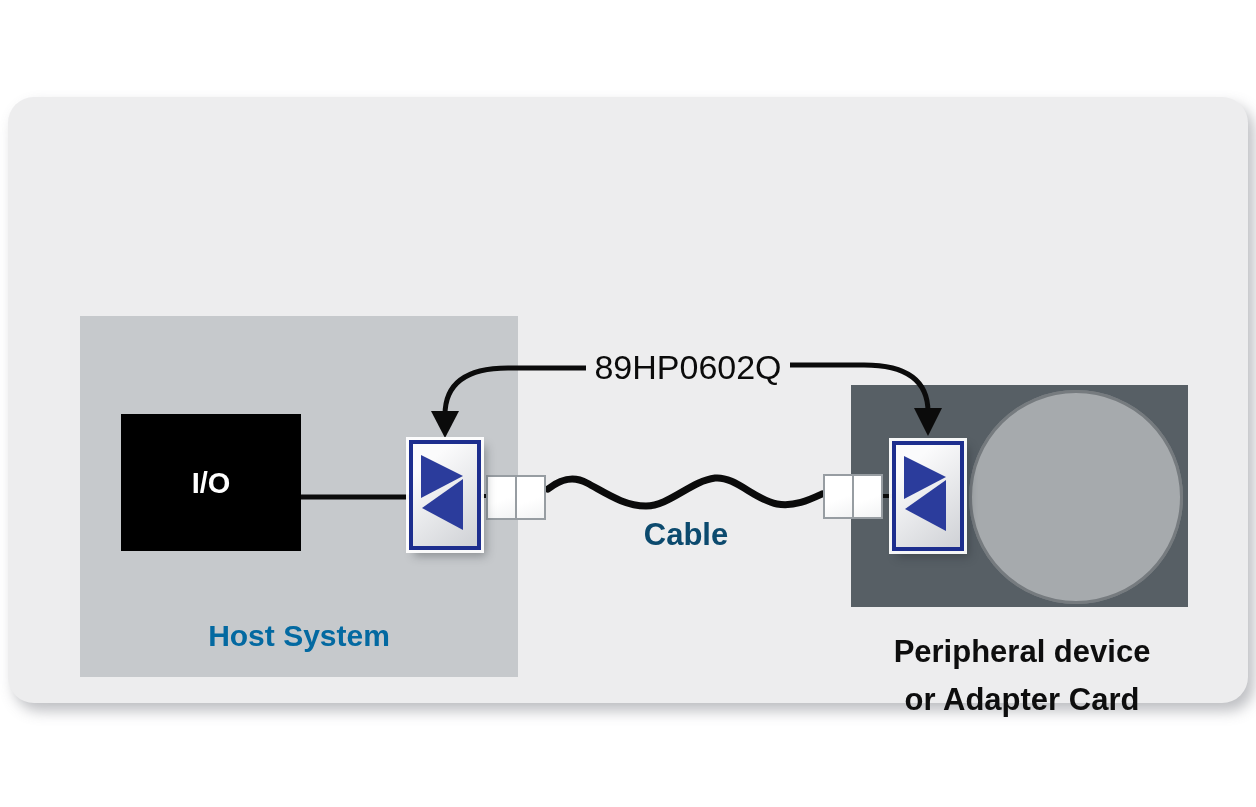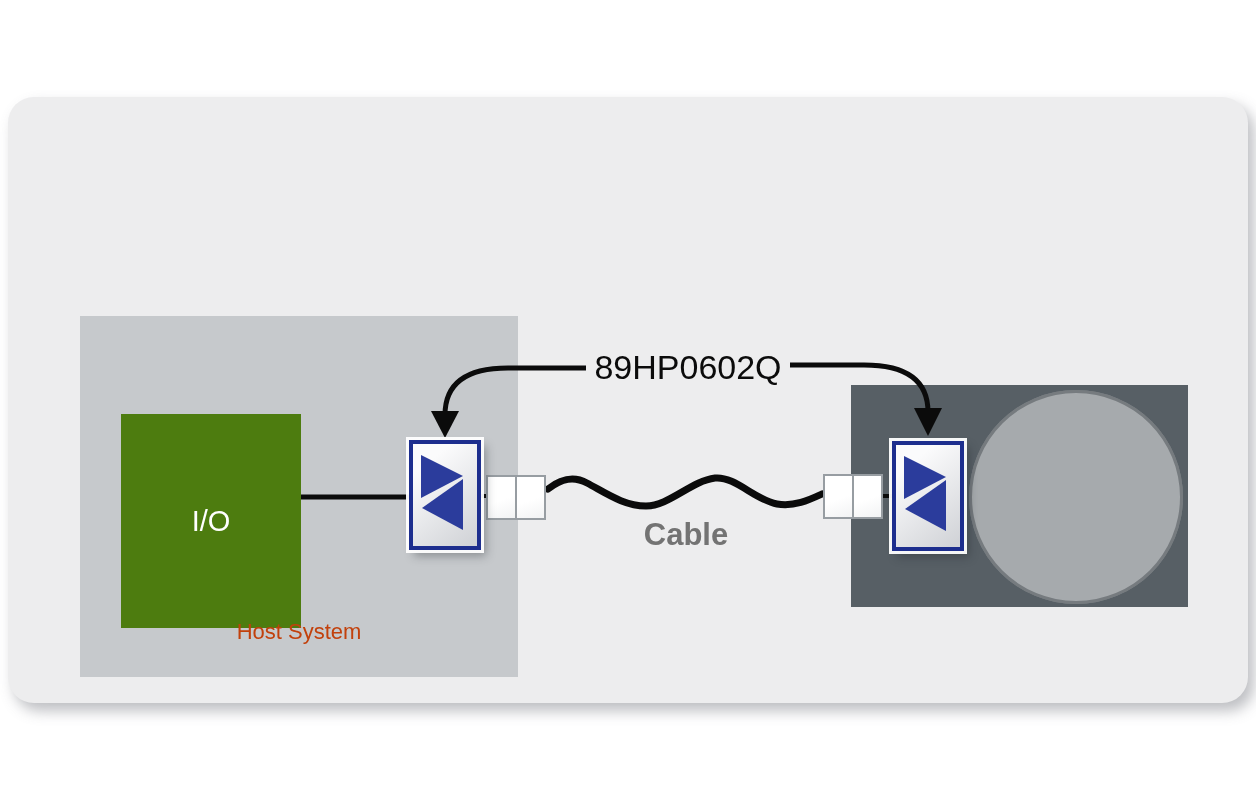--- a/index.html
+++ b/index.html
@@ -31,40 +31,40 @@
     top: 219px;
     width: 438px;
     height: 361px;
     background: #c6c9cc;
   }
   .io-box {
     position: absolute;
     left: 113px;
     top: 317px;
     width: 180px;
-    height: 214px;
-    background: #4d7c0f;
+    height: 137px;
+    background: #000000;
     display: flex;
     flex-direction: column;
     align-items: center;
     justify-content: center;
     color: #ffffff;
-    font-weight: normal;
+    font-weight: bold;
     font-size: 29px;
     line-height: 46px;
     text-align: center;
   }
   .host-label {
     position: absolute;
     left: 291px;
     top: 522px;
     transform: translateX(-50%);
-    color: #c2410c;
-    font-weight: normal;
-    font-size: 22px;
+    color: #0369a1;
+    font-weight: bold;
+    font-size: 30px;
     white-space: nowrap;
   }
   .dark-box {
     position: absolute;
     left: 843px;
     top: 288px;
     width: 337px;
     height: 222px;
     background: #575f65;
   }
@@ -120,21 +120,21 @@
     color: #0b0b0b;
     font-weight: normal;
     font-size: 34px;
     white-space: nowrap;
   }
   .cable-label {
     position: absolute;
     left: 678px;
     top: 420px;
     transform: translateX(-50%);
-    color: #737373;
+    color: #0c4a6e;
     font-weight: bold;
     font-size: 31px;
     white-space: nowrap;
   }
   .peripheral-caption {
     position: absolute;
     left: 1014px;
     top: 531px;
     transform: translateX(-50%);
     color: #0e0e0e;
@@ -197,15 +197,19 @@
     <div class="chip right">
       <svg width="64" height="102" viewBox="0 0 64 102" xmlns="http://www.w3.org/2000/svg">
         <polygon points="8,11 8,54 50,32" fill="#2b3c9c"></polygon>
         <polygon points="50,35 50,86 9,64" fill="#2b3c9c"></polygon>
       </svg>
     </div>
 
     <div class="part-label">89HP0602Q</div>
     <div class="cable-label">Cable</div>
 
+    <div class="peripheral-caption">
+      <span>Peripheral device</span>
+      <span>or Adapter Card</span>
+    </div>
 
   </div>
 </div>
 
 </body></html>

